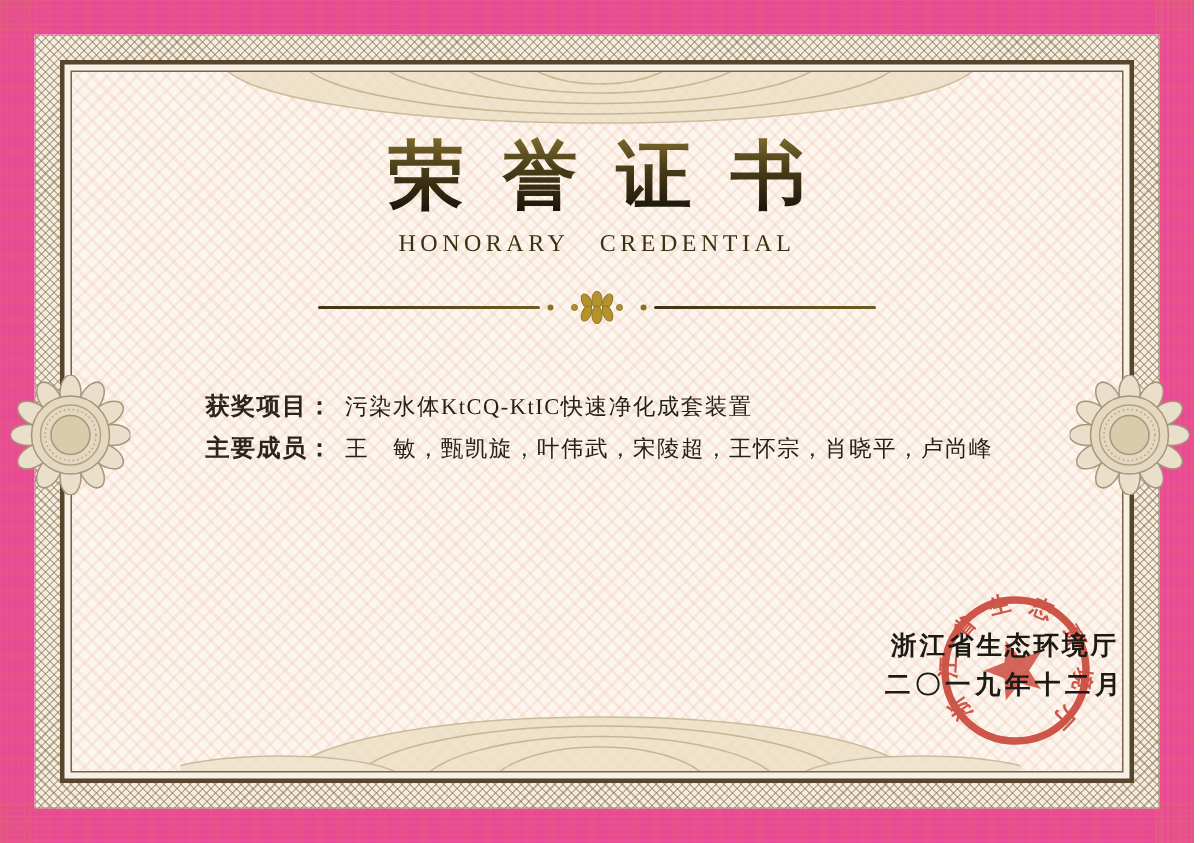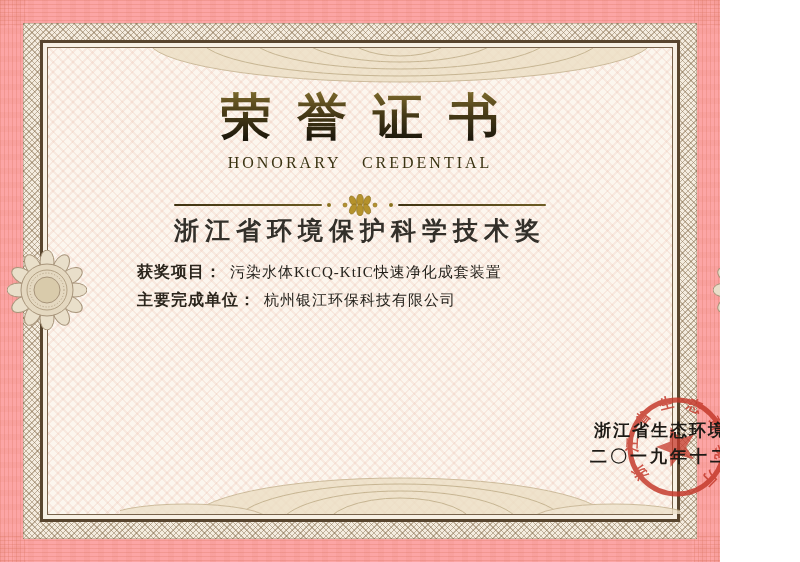--- a/index.html
+++ b/index.html
@@ -1,17 +1,17 @@
 <!DOCTYPE html>
 <html><head>
 <meta charset="utf-8">
 <style>
   html,body{margin:0;padding:0;}
   body{width:800px;height:562px;font-family:"Liberation Serif","DejaVu Serif",serif;}
-  .cert{position:relative;width:720px;height:562px;background:#fca5a5;overflow:hidden;}
+  .cert{position:relative;width:796px;height:562px;background:#ec4899;overflow:hidden;}
 
   
   .edge{position:absolute;z-index:0;}
   .edge.top{left:0;top:0;right:0;height:26px;
     background:repeating-linear-gradient(180deg, rgba(219,118,98,.30) 0 1px, rgba(255,255,255,0) 1px 4px),
                repeating-linear-gradient(90deg, rgba(219,118,98,.10) 0 6px, rgba(255,255,255,0) 6px 14px);}
   .edge.bottom{left:0;bottom:0;right:0;height:26px;
     background:repeating-linear-gradient(180deg, rgba(219,118,98,.30) 0 1px, rgba(255,255,255,0) 1px 4px),
                repeating-linear-gradient(90deg, rgba(219,118,98,.10) 0 6px, rgba(255,255,255,0) 6px 14px);}
   .edge.left{left:0;top:0;bottom:0;width:26px;
@@ -166,28 +166,27 @@
           <ellipse cx="31" cy="7" rx="3" ry="5.4" transform="rotate(25 31 7)"></ellipse>
           <ellipse cx="31" cy="15" rx="3" ry="5.4" transform="rotate(-25 31 15)"></ellipse>
           <circle cx="9" cy="11" r="2"></circle>
           <circle cx="39" cy="11" r="2"></circle>
         </g>
       </svg>
       <span class="bead"></span>
       <span class="line"></span>
     </div>
 
-    <div class="award">浙江省环境保护科学技术奖</div>
 
     <div class="fields">
       <div class="frow">
         <span class="flabel">获奖项目：</span><span class="fvalue">污染水体KtCQ-KtIC快速净化成套装置</span>
       </div>
       <div class="frow">
-        <span class="flabel">主要完成单位：</span><span class="fvalue">杭州银江环保科技有限公司</span>
+        <span class="flabel">主要成员：</span><span class="fvalue">王　敏，甄凯旋，叶伟武，宋陵超，王怀宗，肖晓平，卢尚峰</span>
       </div>
     </div>
 
 
     <svg class="seal" width="122" height="122" viewBox="0 0 122 122">
       <circle cx="61" cy="61" r="47" fill="none" stroke="#c5392b" stroke-width="5"></circle>
       <polygon points="0,-21 5.29,-7.28 19.97,-6.49 8.56,2.78 12.34,16.99 0,9 -12.34,16.99 -8.56,2.78 -19.97,-6.49 -5.29,-7.28" transform="translate(61 61) rotate(-18)" fill="#c5392b" opacity="0.9"></polygon>
       <path id="sealArc" d="M 32.7,89.3 A 40,40 0 1 1 89.3,89.3" fill="none"></path>
       <text font-size="14.5" fill="#c5392b" font-weight="bold" font-family="'Liberation Serif','DejaVu Serif',serif">
         <textPath href="#sealArc" textLength="195">浙江省生态环境厅</textPath>

